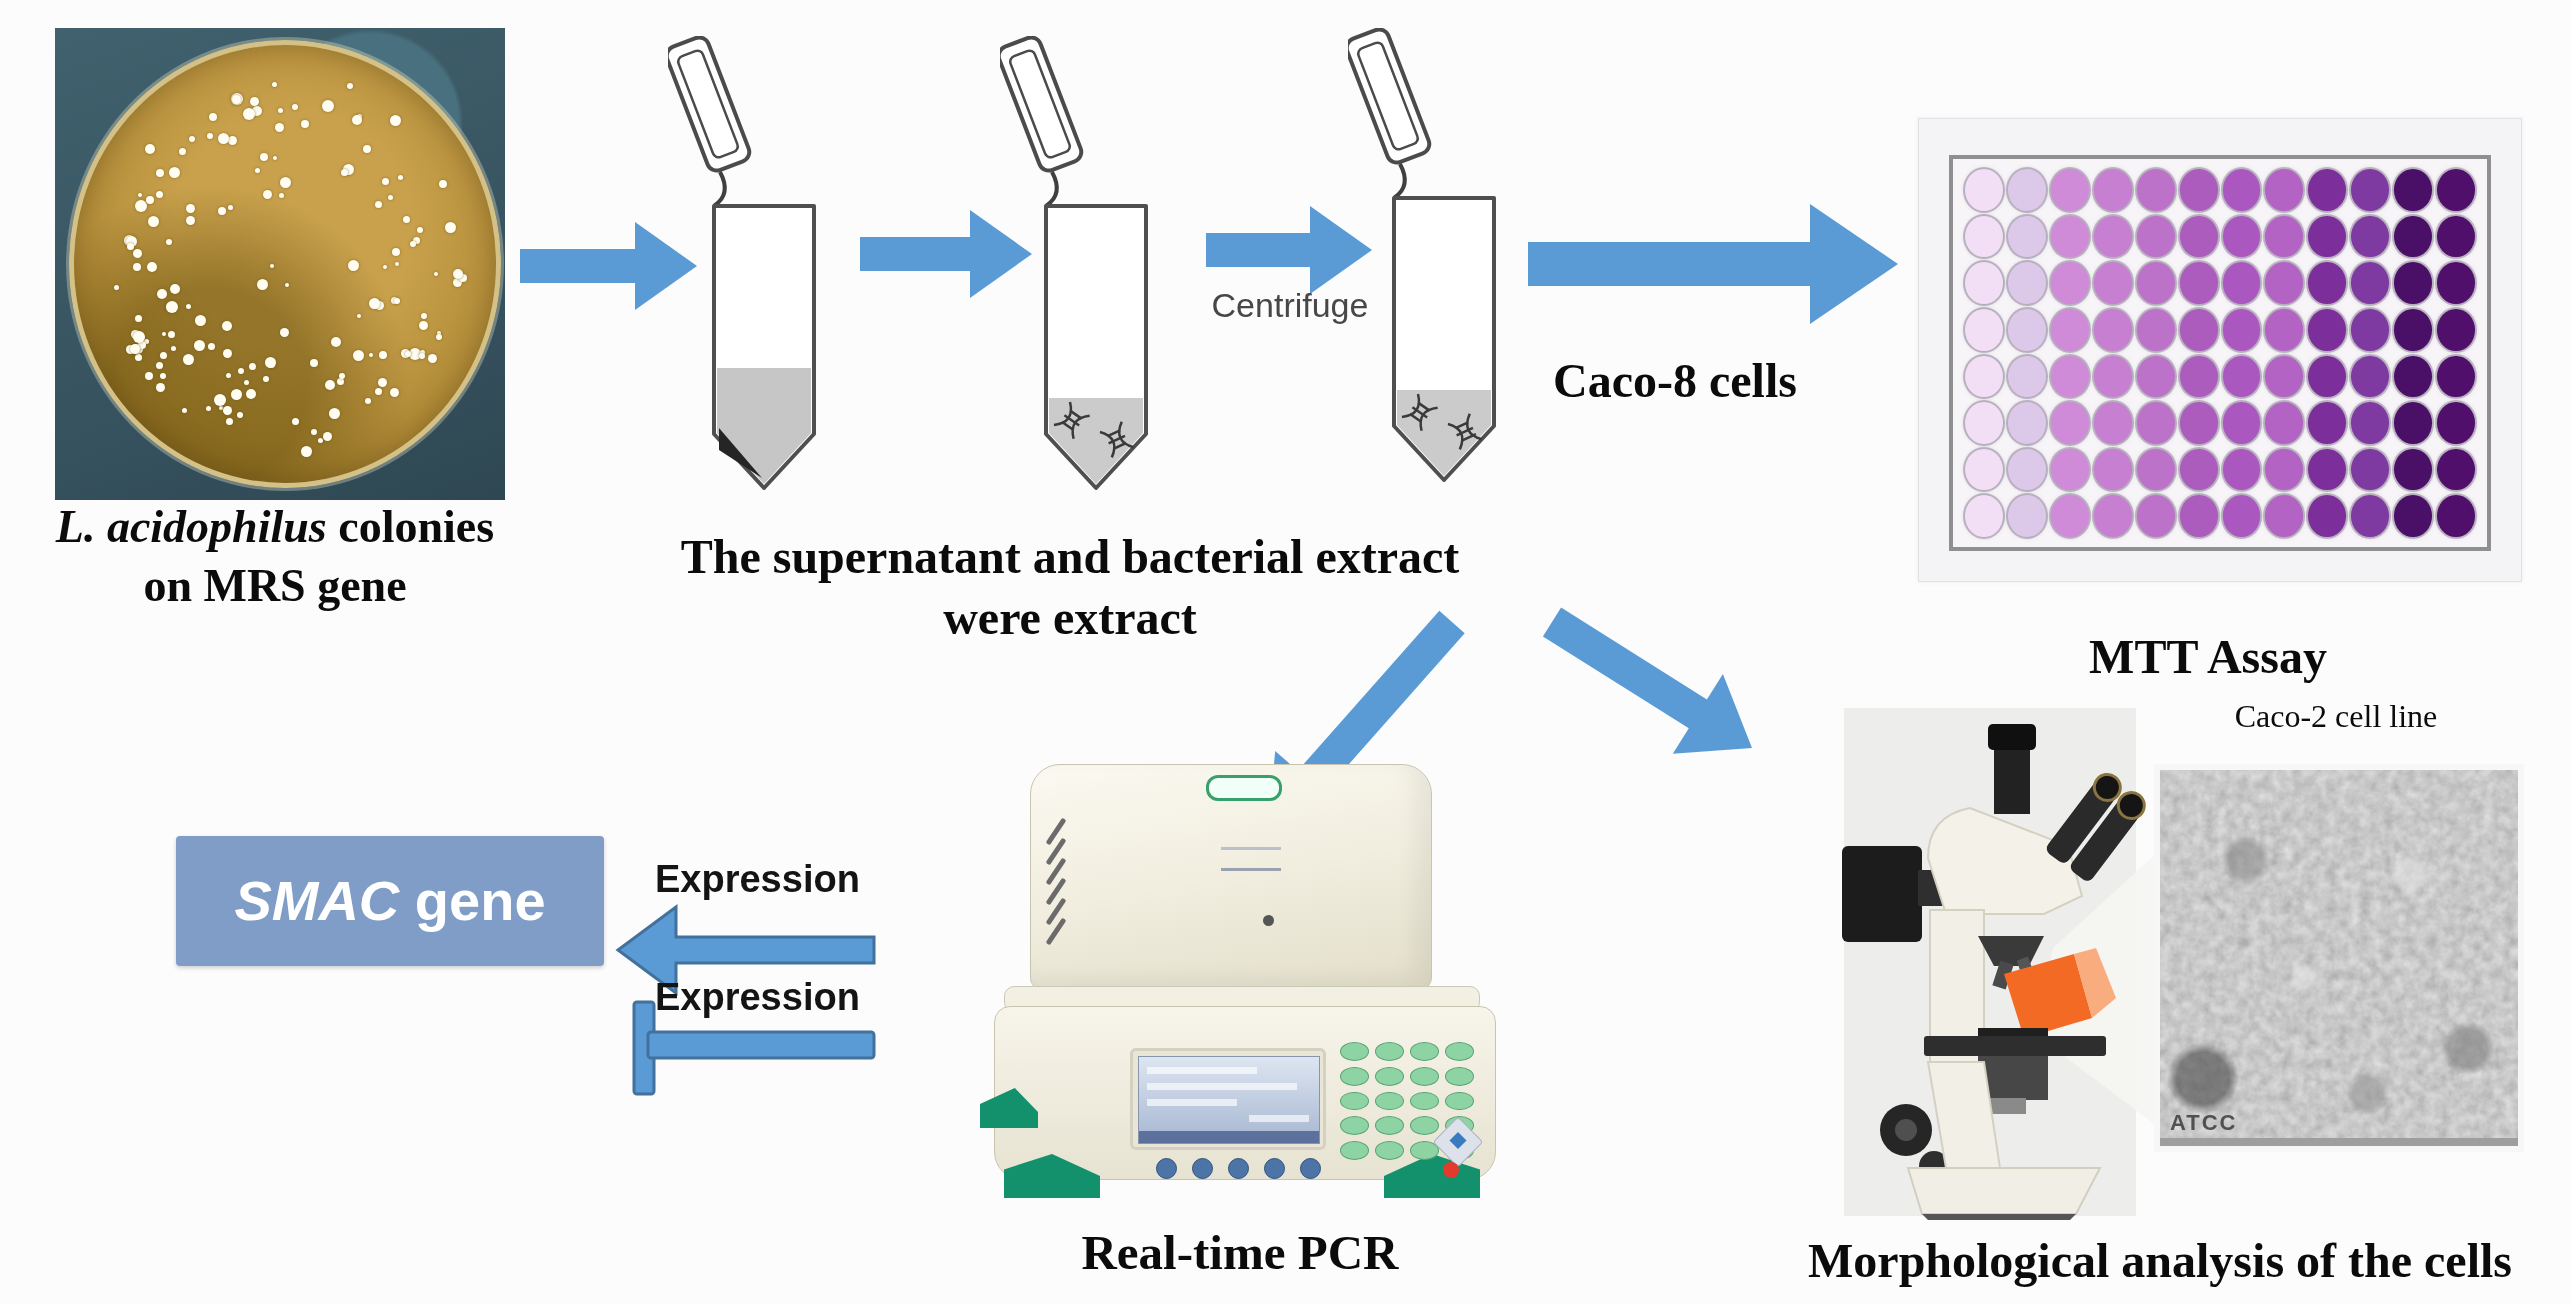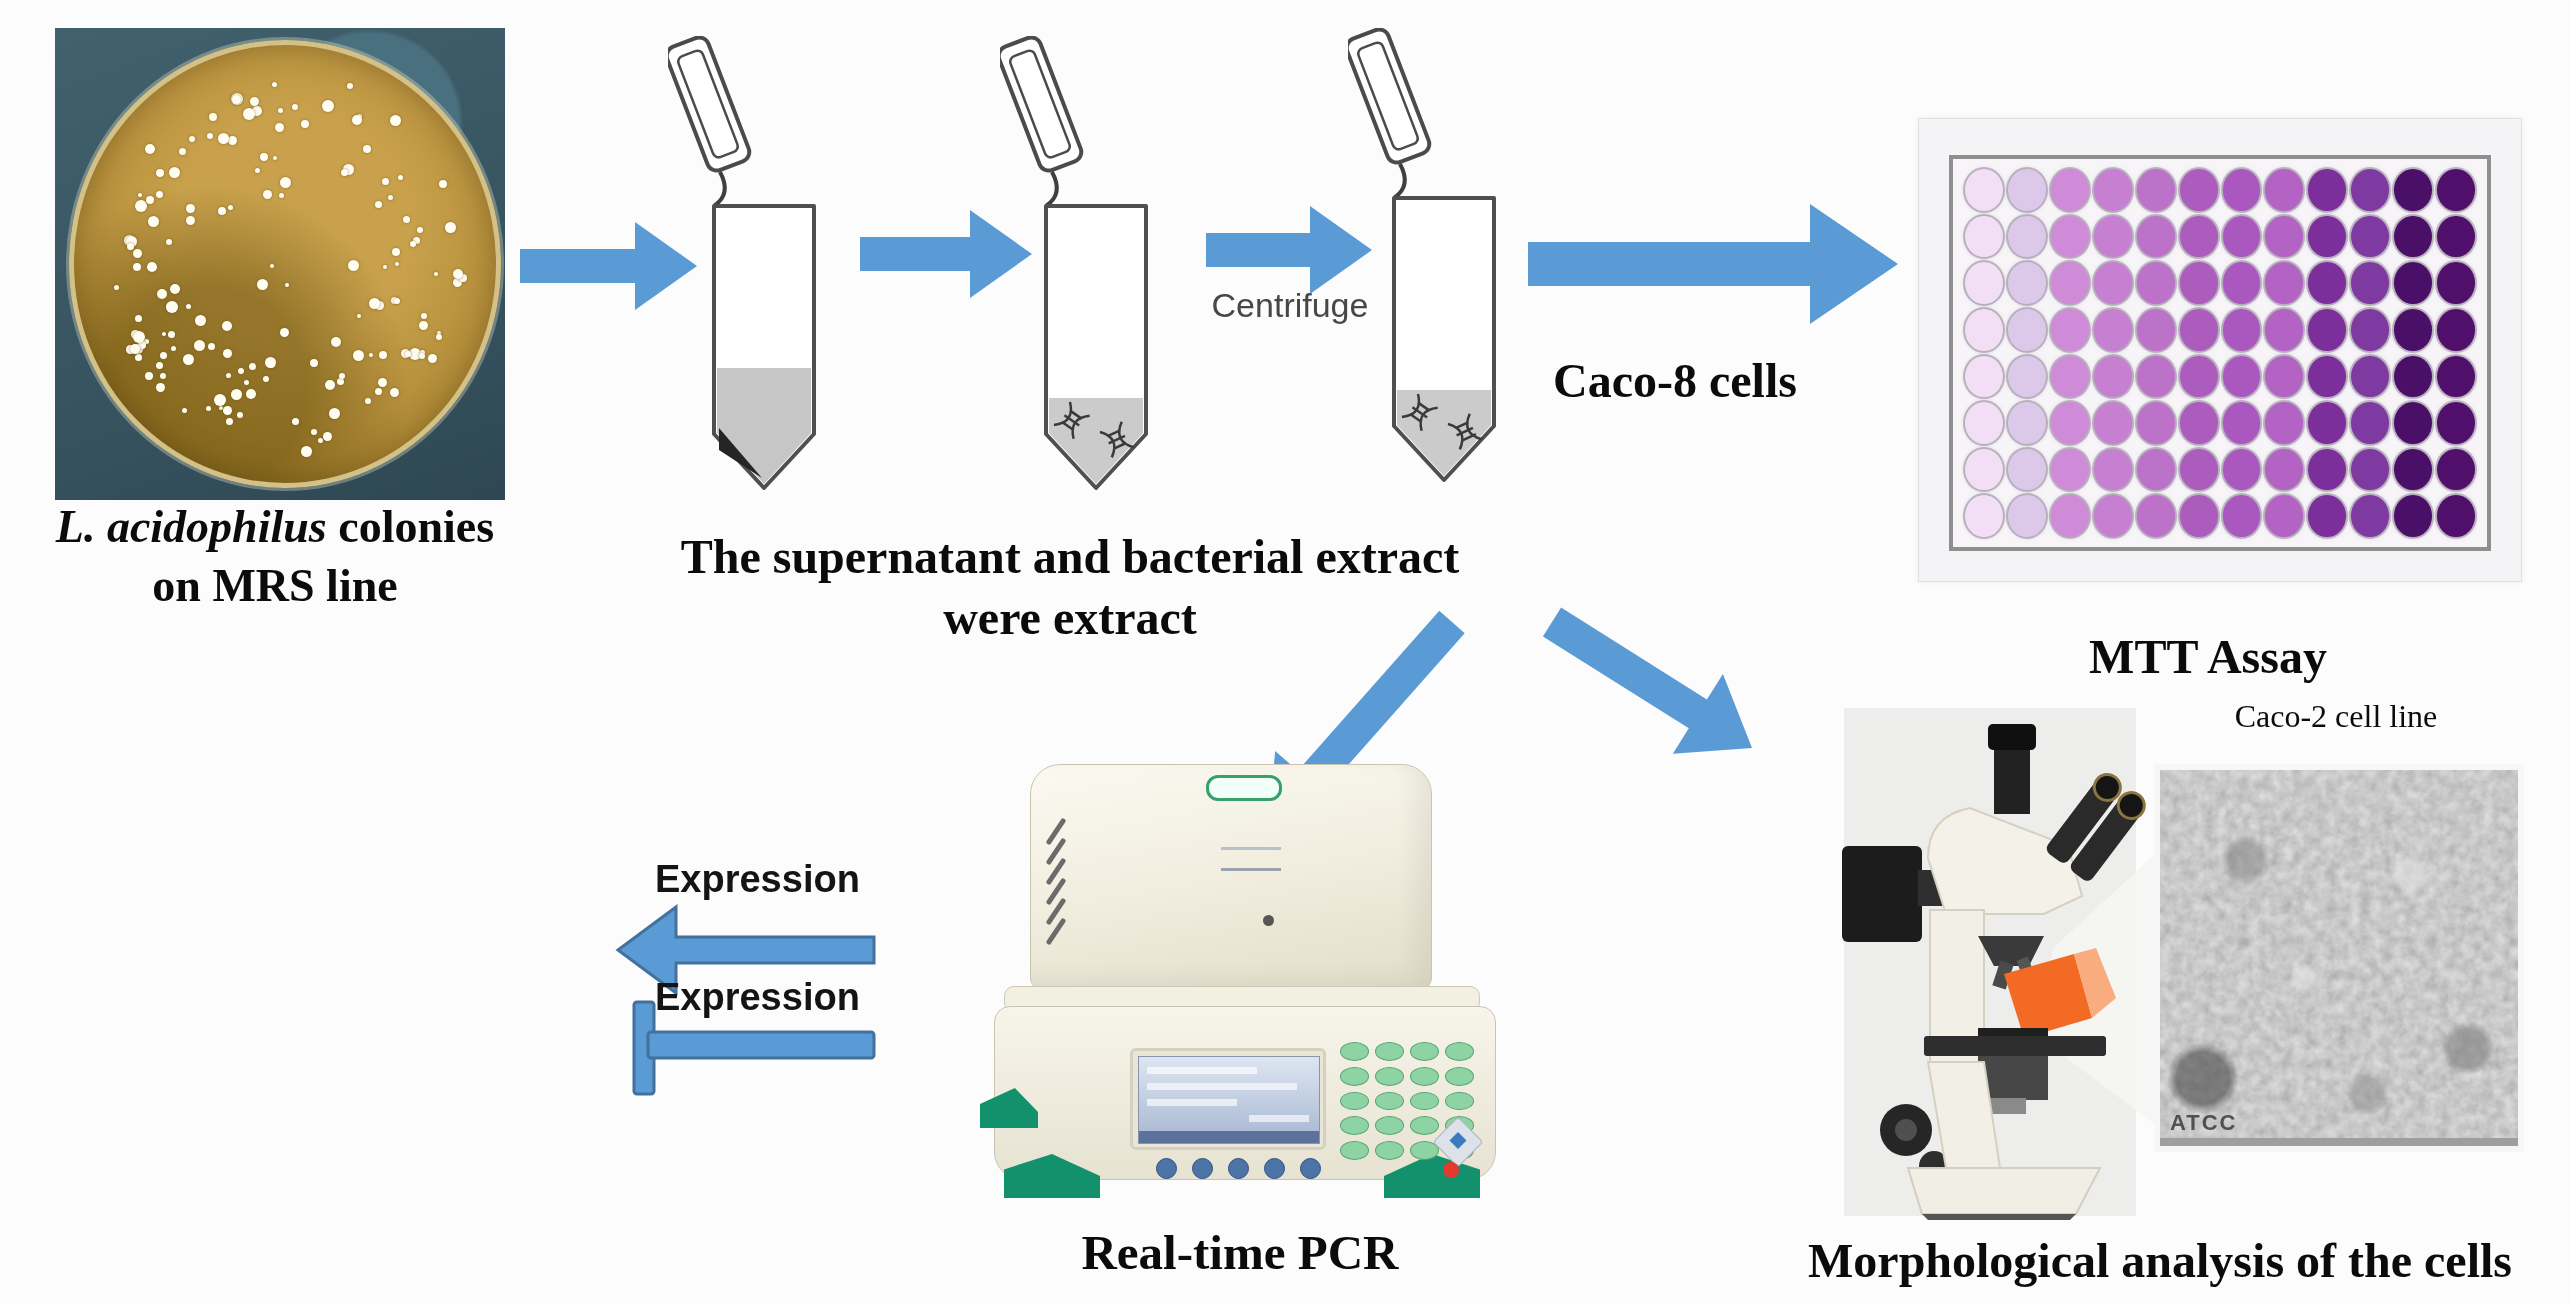--- a/index.html
+++ b/index.html
@@ -243,21 +243,21 @@
         <div class="colony" style="left: 134px; top: 298px; width: 7px; height: 7px;"></div>
         <div class="colony" style="left: 206px; top: 283px; width: 9px; height: 9px;"></div>
         <div class="colony" style="left: 255px; top: 363px; width: 11px; height: 11px;"></div>
         <div class="colony" style="left: 267px; top: 124px; width: 7px; height: 7px;"></div>
         <div class="colony" style="left: 189px; top: 331px; width: 6px; height: 6px;"></div>
         <div class="colony" style="left: 112px; top: 171px; width: 9px; height: 9px;"></div>
       </div>
   </div>
   <div id="colonies-caption" class="abs caption">
     <div><span class="it">L. acidophilus</span><span> colonies</span></div>
-    <div>on MRS line</div>
+    <div>on MRS gene</div>
   </div>
 
   <svg class="abs" style="left:668px;top:36px" width="170" height="470" viewBox="0 0 170 470">
     <g transform="translate(18,2) rotate(-21 22 66)">
       <rect x="0" y="0" width="44" height="132" rx="10" fill="#ffffff" stroke="#4b4b4b" stroke-width="4"></rect>
       <rect x="9" y="12" width="26" height="108" rx="6" fill="none" stroke="#4b4b4b" stroke-width="2.5"></rect>
     </g>
     <path d="M52 136 Q64 158 46 170" fill="none" stroke="#3f3f3f" stroke-width="4"></path>
     <path d="M46 170 L46 398 L96 452 L146 398 L146 170 Z" fill="#ffffff" stroke="#4f4f4f" stroke-width="4" stroke-linejoin="round"></path>
     <path d="M49 332 L143 332 L143 397 L96 448 L49 397 Z" fill="#c6c6c6"></path>
@@ -543,16 +543,19 @@
         </feComponentTransfer>
         </filter>
       <rect width="358" height="368" filter="url(#grain)"></rect>
     </svg>
     <div id="micro-blobs"></div>
     <span id="micro-watermark">ATCC</span>
   </div>
   <div id="cellline-label" class="abs">Caco-2 cell line</div>
   <div id="morph-caption" class="abs caption">Morphological analysis of the cells</div>
 
+  <div id="smac-box" class="abs gene-box" style="background-color: rgb(127, 157, 198);">
+    <span class="it">SMAC</span><span> gene</span>
+  </div>
   <div id="expression-1" class="abs expr-label">Expression</div>
   <div id="expression-2" class="abs expr-label">Expression</div>
 
 </div>
 
 </body></html>

